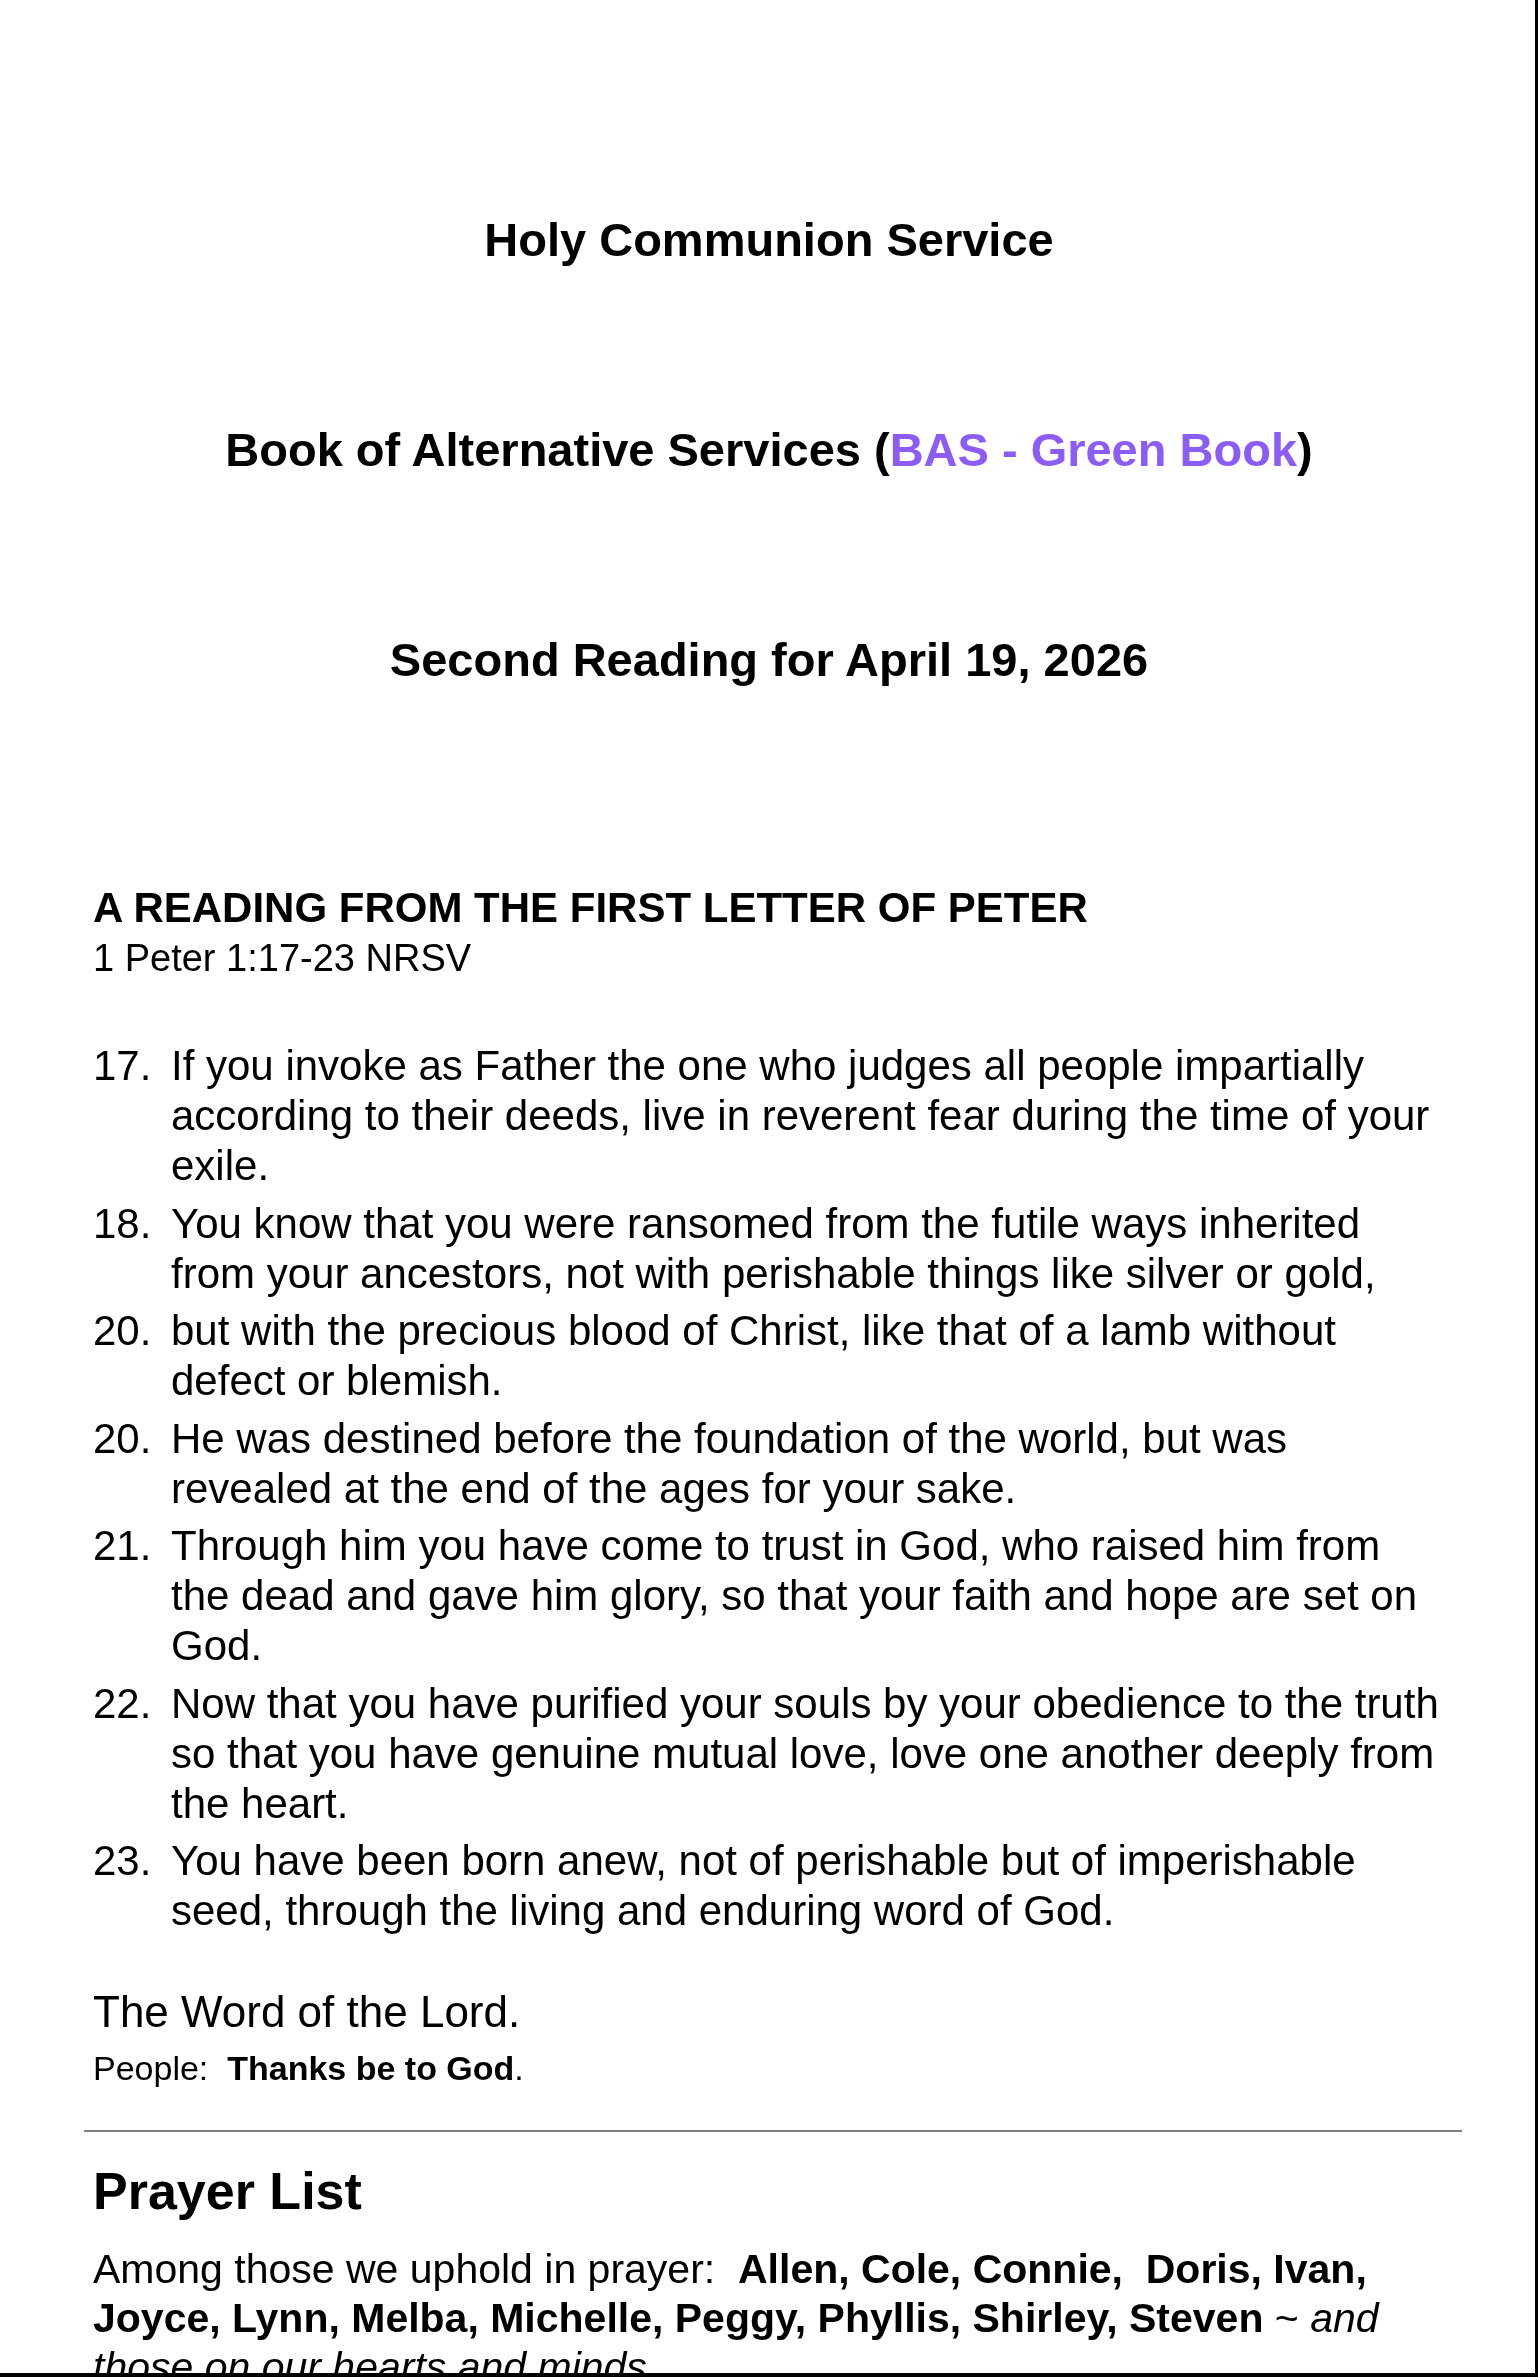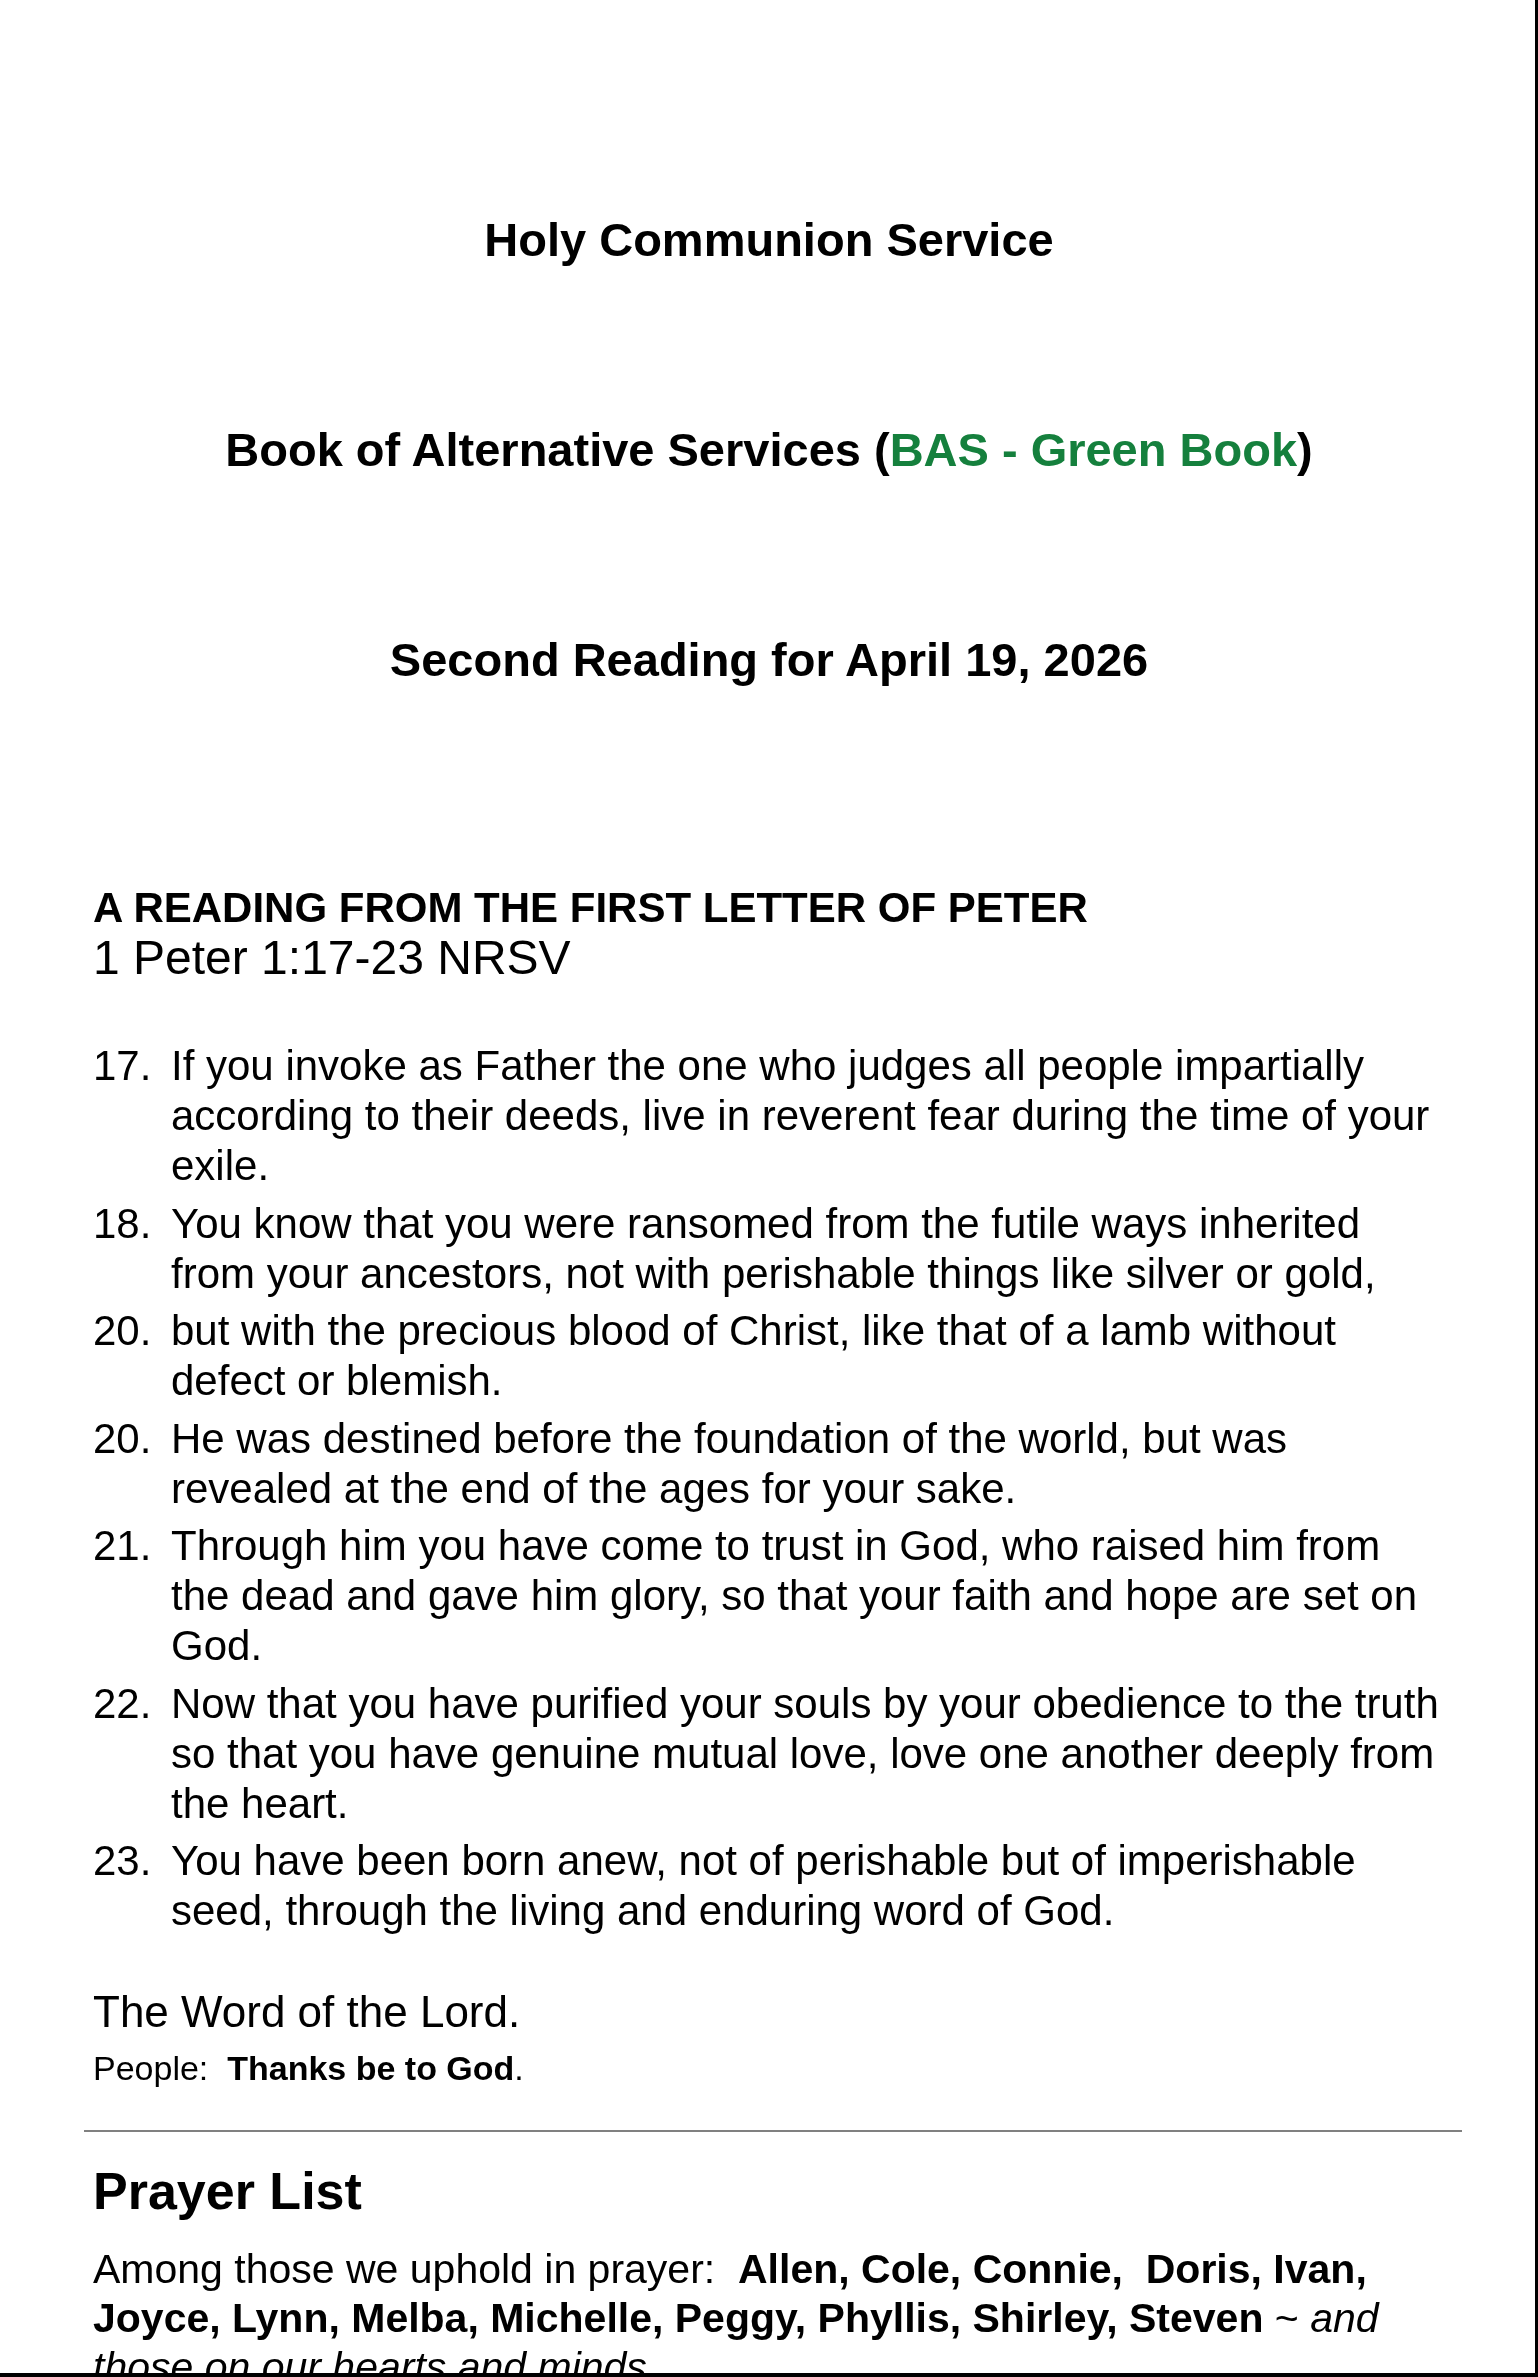--- a/index.html
+++ b/index.html
@@ -21,30 +21,30 @@
     overflow: hidden;
   }
   
   .title-block {
     text-align: center;
     font-size: 47px;
     font-weight: bold;
     line-height: 70px;
     white-space: pre-wrap;
   }
-  .accent { color: #15803d; text-align: right; }
+  .accent { color: #8b5cf6; text-align: right; }
   
   .reading-heading {
     margin-top: 48px;
     font-size: 42px;
     font-weight: bold;
     line-height: 50px;
   }
   .reading-reference {
-    font-size: 48px;
+    font-size: 38px;
     line-height: 50px;
   }
   .verses {
     list-style: none;
     margin: 58px 0 0 0;
     padding: 0;
     font-size: 42px;
     line-height: 50px;
   }
   .verse {

